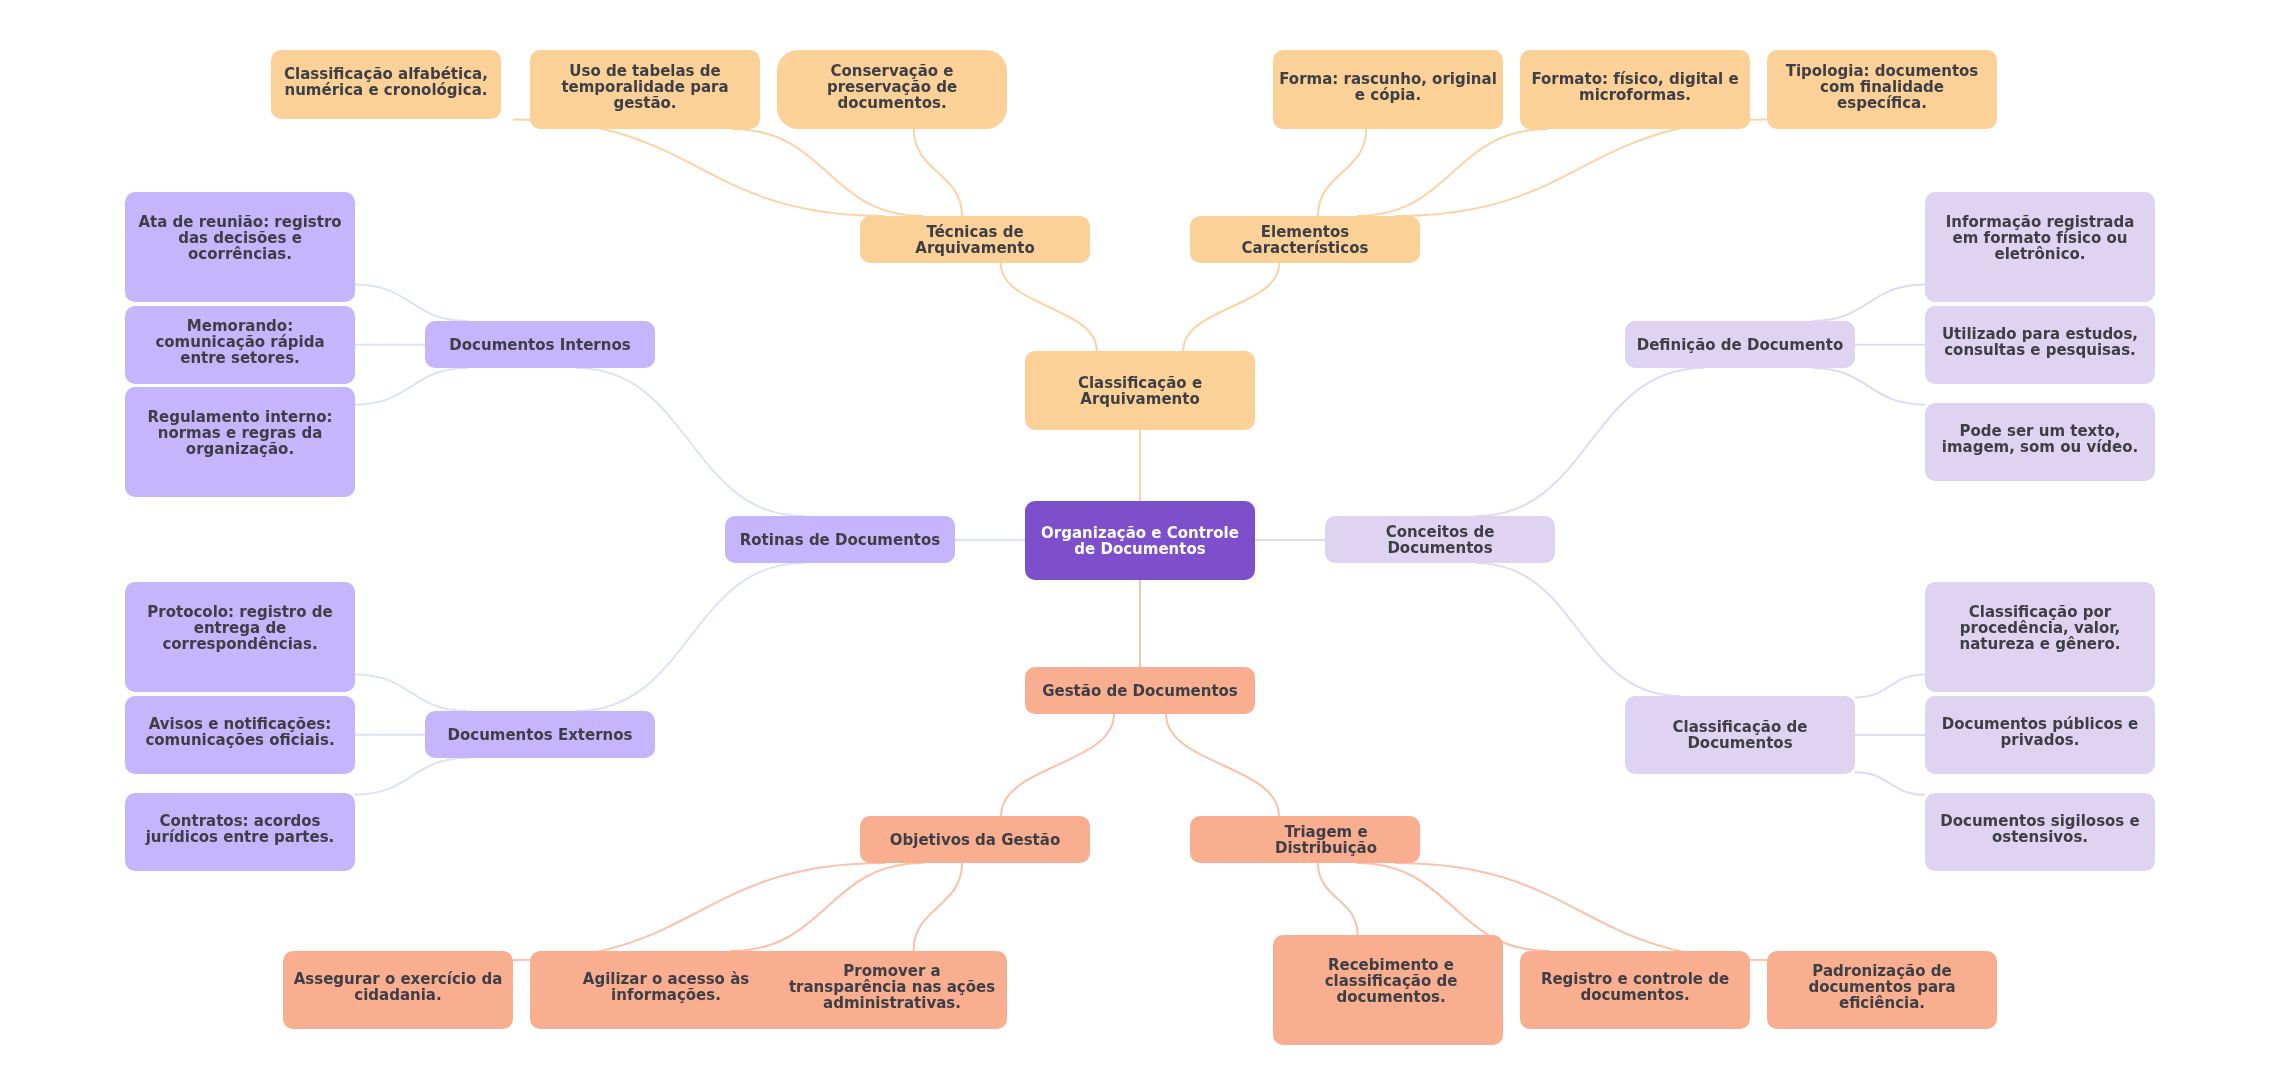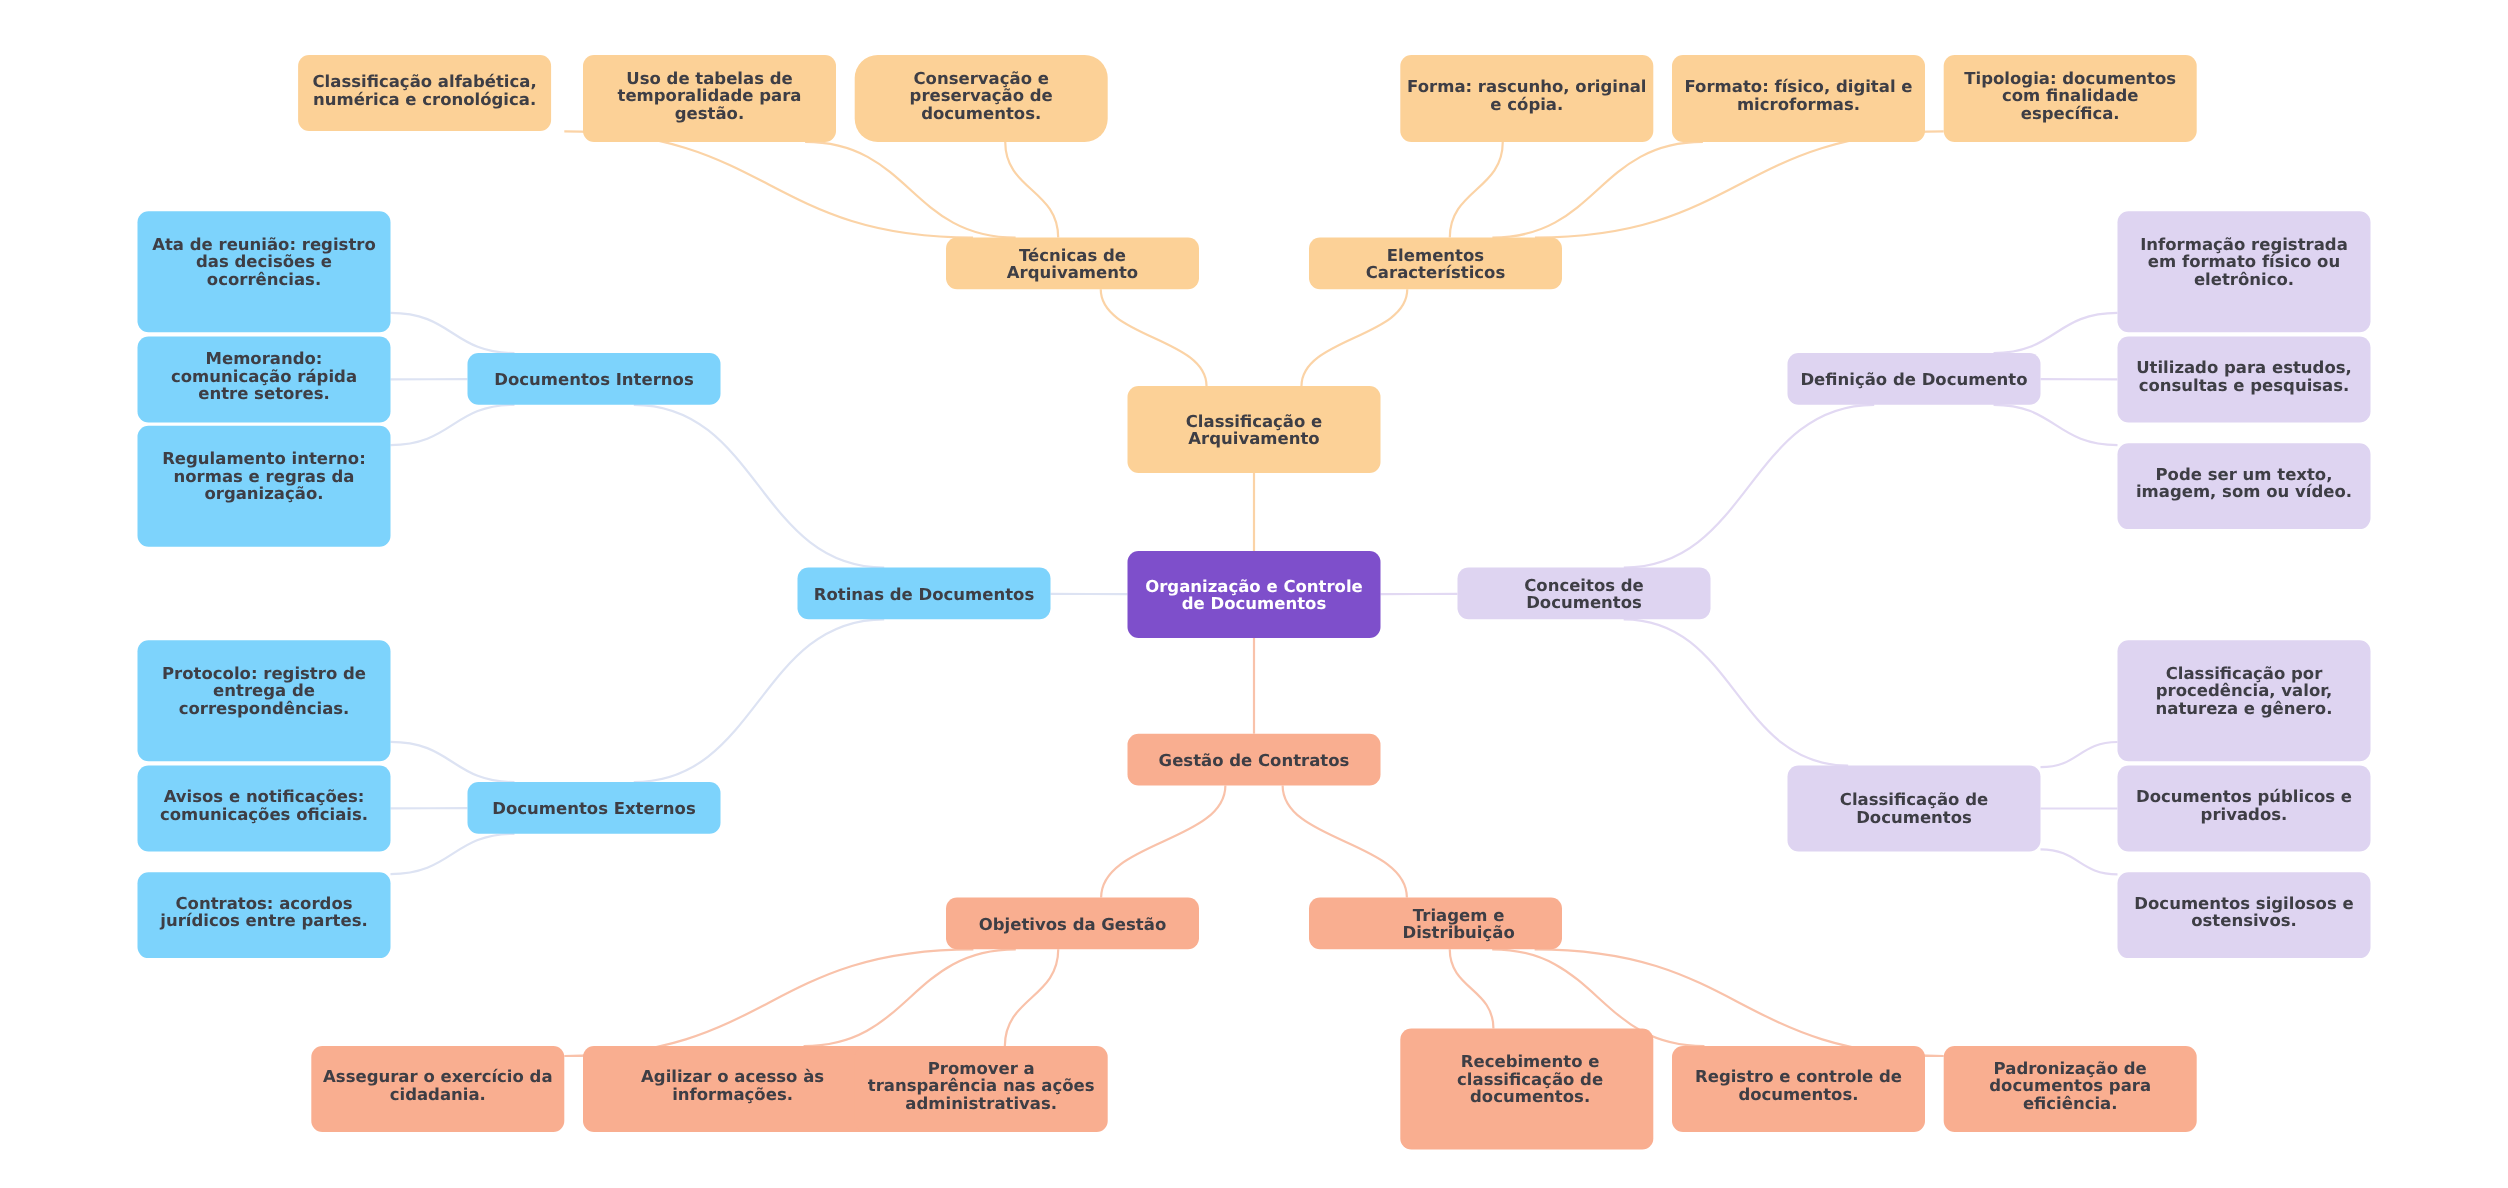--- a/index.html
+++ b/index.html
@@ -6,21 +6,21 @@
   body { width: 2280px; height: 1080px; position: relative; overflow: hidden;
          font-family: "DejaVu Sans", sans-serif; }
   #edges { position: absolute; left: 0; top: 0; width: 2280px; height: 1080px; }
   .node { position: absolute; box-sizing: border-box; border-radius: 10px;
           display: flex; align-items: center; justify-content: center;
           text-align: center; font-weight: bold; font-size: 15px; line-height: 16px;
           color: #3e3e45; padding: 0 6px; }
   .node span { display: block; margin-top: -6px; }
   .node.cat span { margin-top: 0; }
   .orange { background: #fcd197; }
-  .blue { background: #7dd3fc; }
+  .blue { background: #c4b5fd; }
   .lilac { background: #ded4f1; }
   .salmon { background: #f9ae90; }
   .root { background: #7e4fcb; color: #ffffff; }
   .root span, .mid span { margin-top: 0; }
 </style>
 </head>
 <body>
 
 <svg id="edges">
     <path d="M1140,501 C1140,465.5 1140,465.5 1140,430" fill="none" stroke="#fbd3a6" stroke-width="2"></path>
@@ -143,21 +143,21 @@
     <span style="margin-top:-18px">Classificação por procedência, valor, natureza e gênero.</span>
   </div>
 <div class="node lilac" id="n-publicos_privados" style="left:1925px;top:696px;width:230px;height:78px;">
     <span>Documentos públicos e privados.</span>
   </div>
 <div class="node lilac" id="n-sigilosos_ostensivos" style="left:1925px;top:793px;width:230px;height:78px;">
     <span>Documentos sigilosos e ostensivos.</span>
   </div>
 
 <div class="node salmon cat" id="n-gestao_documentos" style="left:1025px;top:667px;width:230px;height:47px;">
-    <span>Gestão de Contratos</span>
+    <span>Gestão de Documentos</span>
   </div>
 <div class="node salmon cat" id="n-objetivos_gestao" style="left:860px;top:816px;width:230px;height:47px;">
     <span>Objetivos da Gestão</span>
   </div>
 <div class="node salmon" id="n-assegurar_cidadania" style="left:283px;top:951px;width:230px;height:78px;">
     <span>Assegurar o exercício da cidadania.</span>
   </div>
 <div class="node salmon" id="n-agilizar_acesso" style="left:530px;top:951px;width:272px;height:78px;">
     <span>Agilizar o acesso às informações.</span>
   </div>

